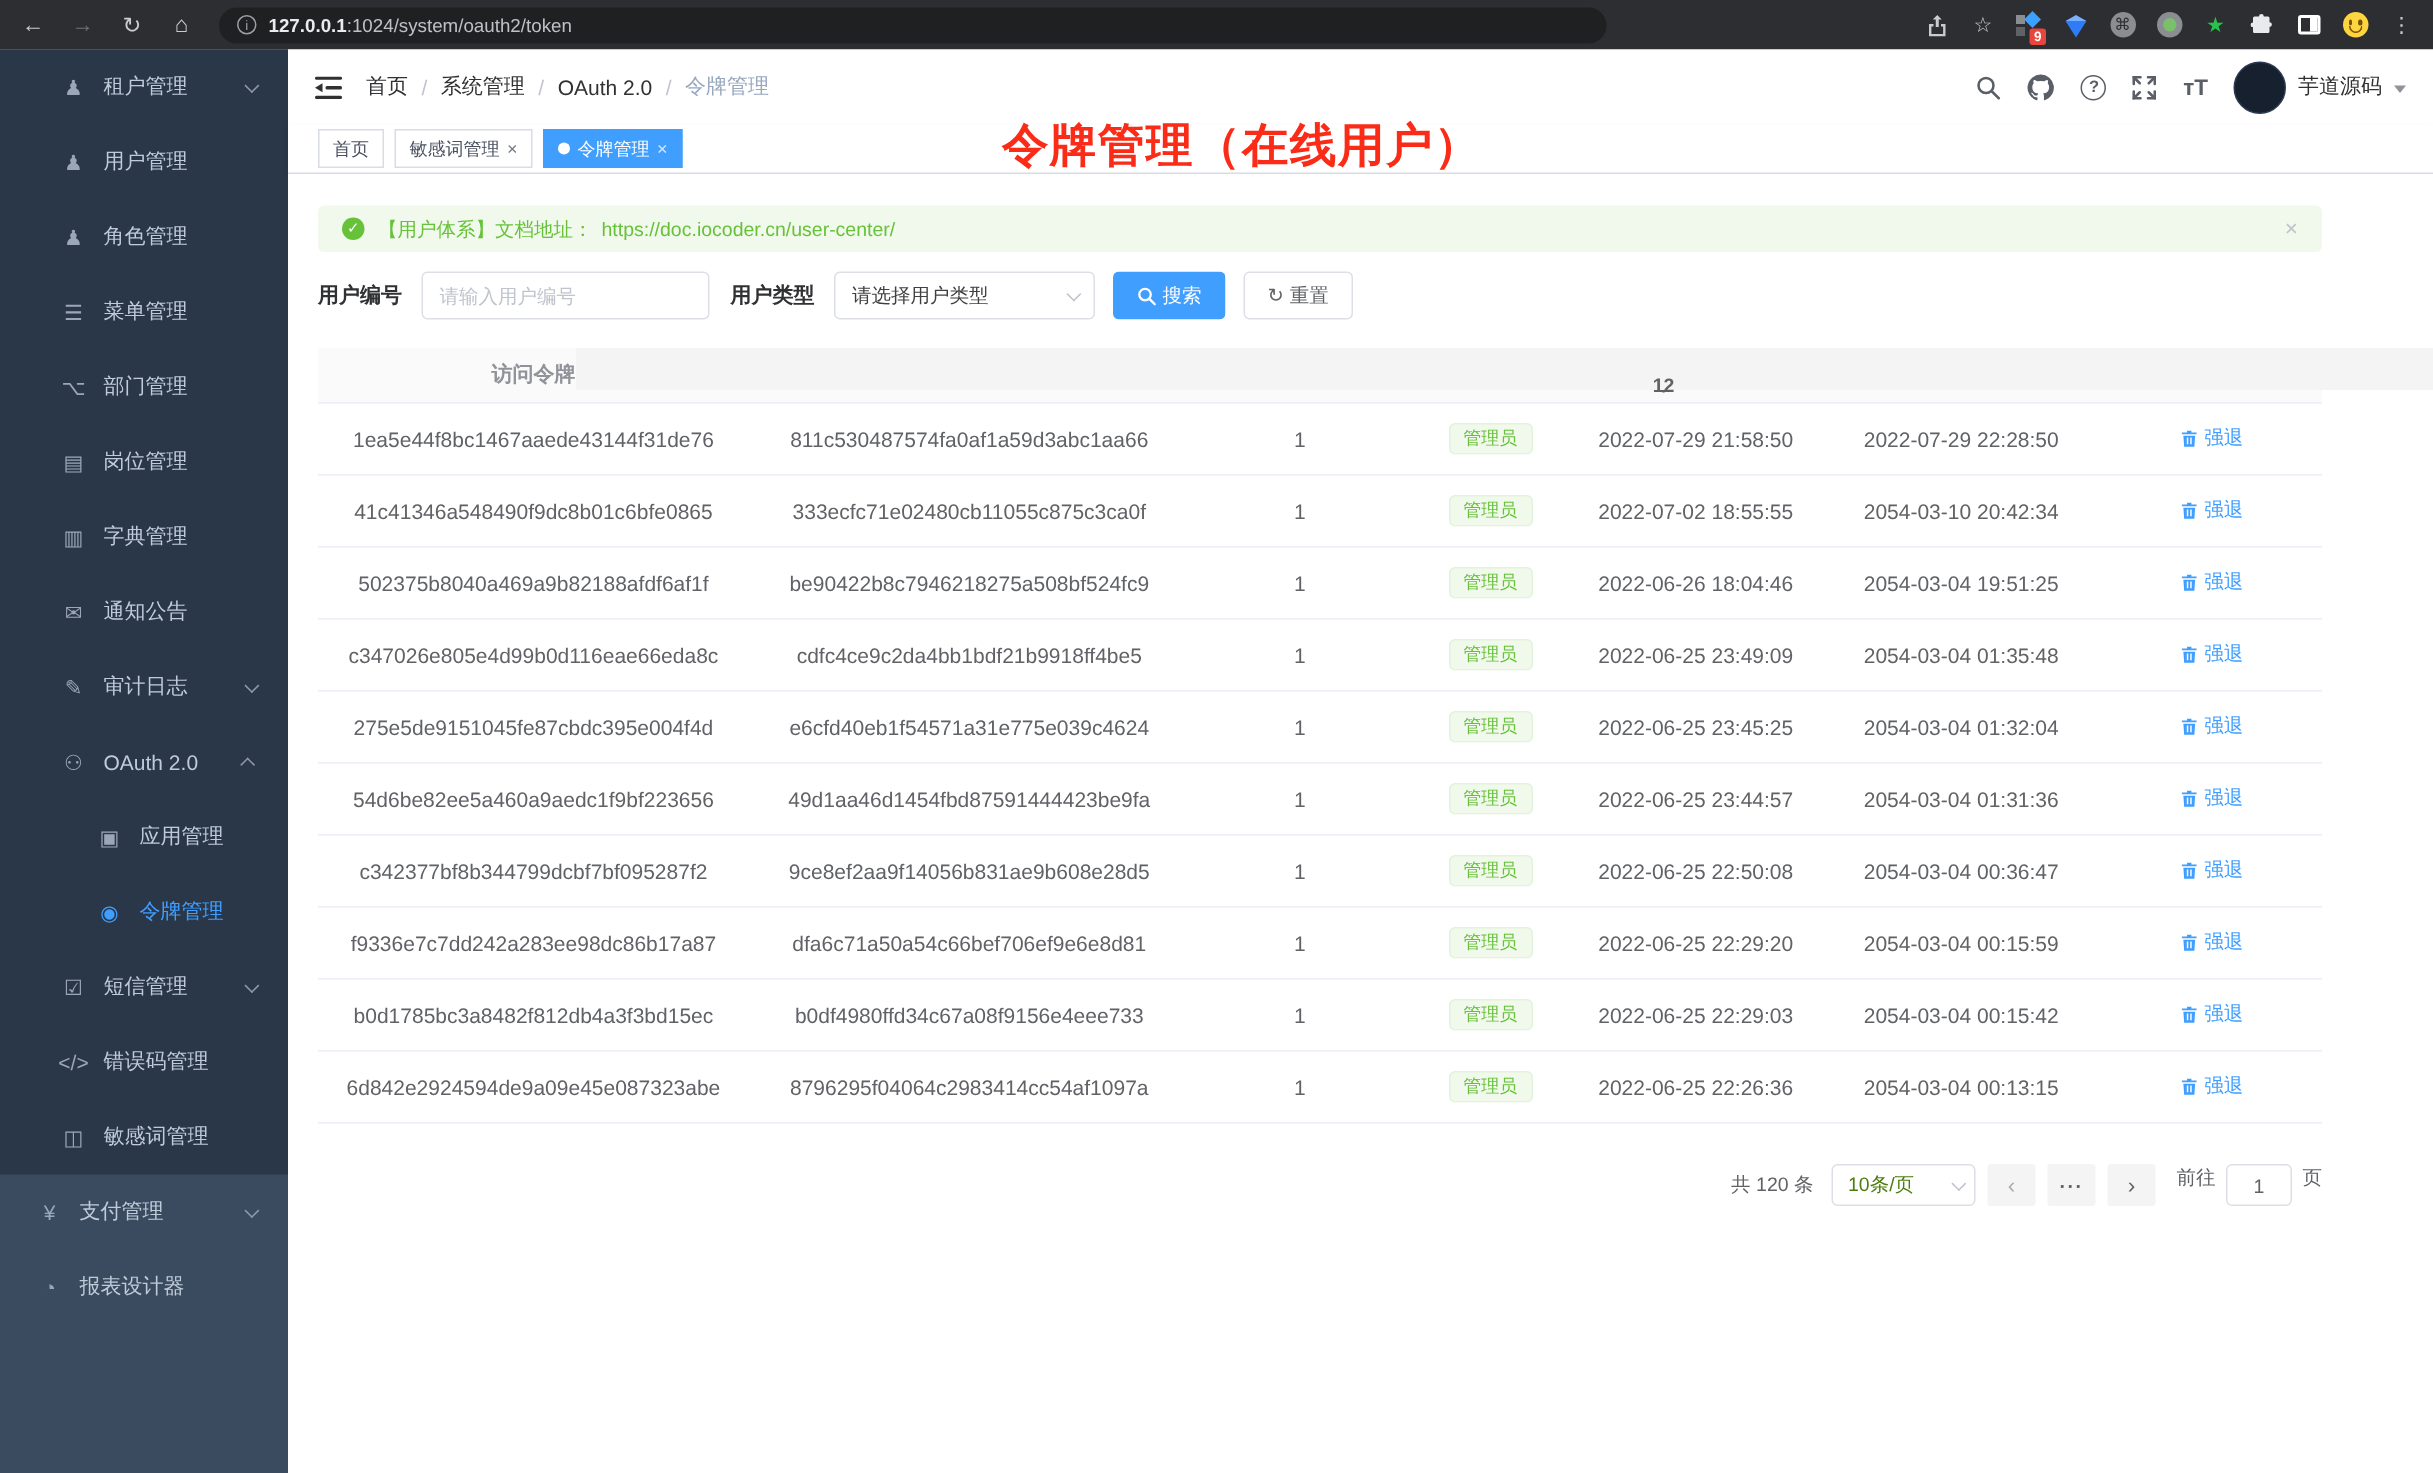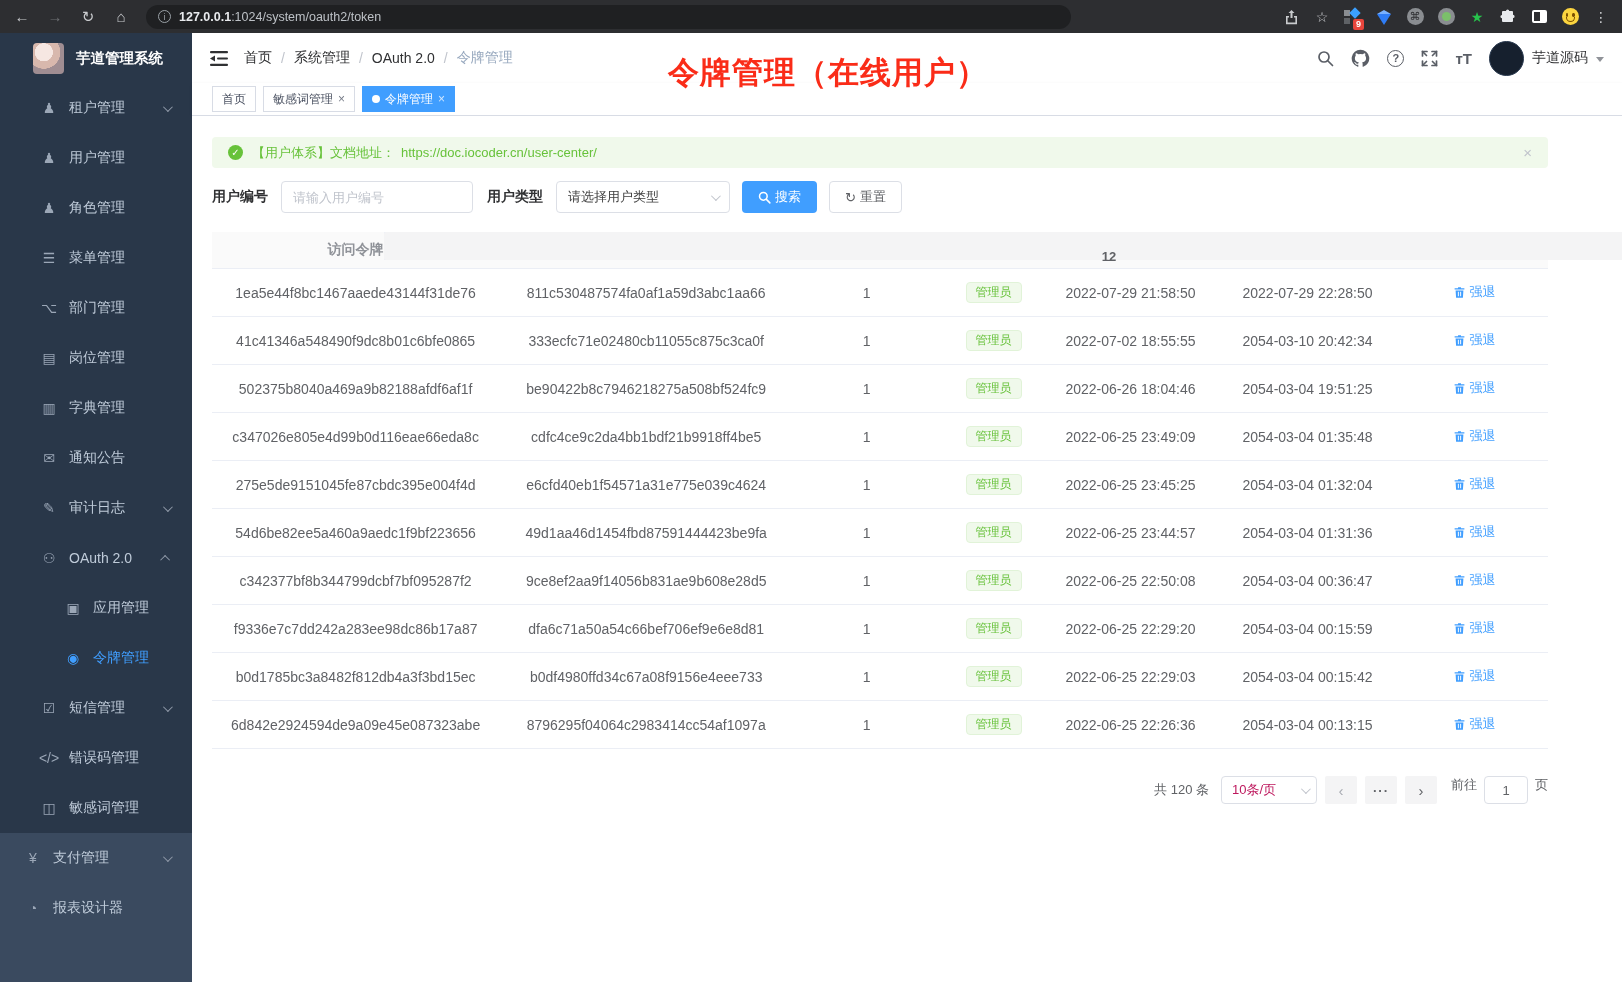--- a/index.html
+++ b/index.html
@@ -81,21 +81,21 @@
              border-bottom:1px solid #d8dce5; box-shadow:0 1px 3px rgba(0,0,0,.08); display:flex;
              align-items:center; padding-left:20px; gap:7px; }
   .tag { height:26px; border:1px solid #d8dce5; background:#fff; color:#495060; font-size:12px;
          display:inline-flex; align-items:center; padding:0 9px; cursor:pointer; gap:5px; }
   .tag .dot { width:8px; height:8px; border-radius:50%; background:#fff; display:none; }
   .tag.active { background:#409eff; border-color:#409eff; color:#fff; }
   .tag.active .dot { display:inline-block; }
   .tag-close { font-size:12px; opacity:.75; }
 
   
-  .annotation { position:absolute; left:668px; top:52px; font-size:31px; font-weight:700; color:#fa2c18;
+  .annotation { position:absolute; left:668px; top:76px; font-size:31px; font-weight:700; color:#fa2c18;
                 z-index:50; letter-spacing:1px; }
 
   
   .page { position:absolute; left:192px; top:116px; width:1430px; bottom:0; background:#fff;
           padding:21px 0 0 20px; }
   .page-inner { width:1336px; }
 
   .alert { height:31px; background:#f0f9eb; border-radius:4px; display:flex; align-items:center;
            padding:0 16px; font-size:13px; color:#67c23a; }
   .alert-check { width:15px; height:15px; border-radius:50%; background:#67c23a; color:#fff; font-size:10px;
@@ -125,21 +125,21 @@
   .c1{width:21.5%;} .c2{width:22%;} .c3{width:11%;} .c4{width:8%;} .c5{width:12.5%;} .c6{width:14%;} .c7{width:11%;}
   .badge { display:inline-block; background:#f0f9eb; border:1px solid #e1f3d8; color:#67c23a;
            border-radius:4px; font-size:12px; padding:2.5px 9px; line-height:1.2; }
   .action { color:#409eff; font-size:13px; display:inline-flex; align-items:center; gap:3px; cursor:pointer; }
 
   
   .pager { margin-top:27px; display:flex; align-items:center; justify-content:flex-end; font-size:13px;
            color:#606266; gap:8px; }
   .pg-total { margin-right:4px;margin-left:24px; }
   .pg-size { width:96px; height:28px; border:1px solid #dcdfe6; border-radius:4px; display:inline-flex;
-             align-items:center; padding:0 8px 0 10px; color:#be185d; cursor:pointer; }
+             align-items:center; padding:0 8px 0 10px; color:#4d7c0f; cursor:pointer; }
   .pg-btn { min-width:32px; height:28px; background:#f4f4f5; border-radius:2px; display:inline-flex;
             align-items:center; justify-content:center; cursor:pointer; color:#606266; font-weight:700;}
   .pg-btn.arrow { font-size:15px; font-weight:400; }
   .pg-btn.prev { color:#a8abb2; }
   .pg-btn.page.active { background:#409eff; color:#fff; }
   .pg-btn.dots { background:#f4f4f5; letter-spacing:1px; }
   .pg-jump { display:flex; gap:7px; margin-left:6px; }
   .pg-input { width:44px; height:28px; border:1px solid #dcdfe6; border-radius:4px; text-align:center;
               font-size:13px; color:#606266; font-family:inherit;}
   svg { display:block; }
@@ -195,24 +195,20 @@
           <i class="l"></i>
           <i class="r"></i>
           <b></b>
         </span>
       </span>
     <span class="bi kebab">⋮</span>
   </div>
 </div>
 
 <div class="sidebar">
-  <div class="logo">
-    <span class="logo-img"></span>
-    <span class="logo-title">芋道管理系统</span>
-  </div>
   <div id="menu">
       <div class="menu-sub-region">
         <div class="menu-item lvl2">
           <span class="mi-icon">♟</span>
           <span class="mi-label">租户管理</span>
           <i class="mi-chevron down"></i>
         </div>
         <div class="menu-item lvl2">
           <span class="mi-icon">♟</span>
           <span class="mi-label">用户管理</span>

